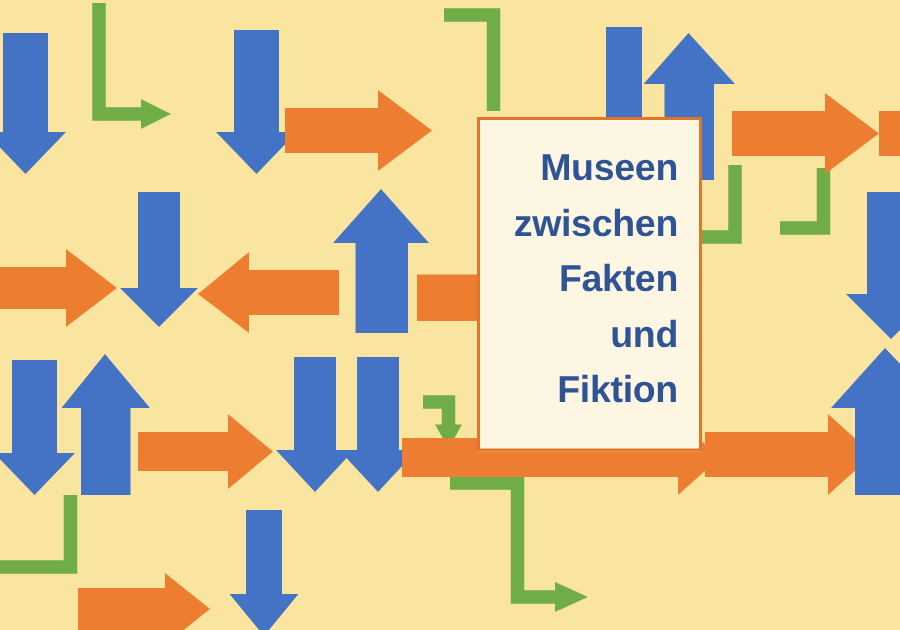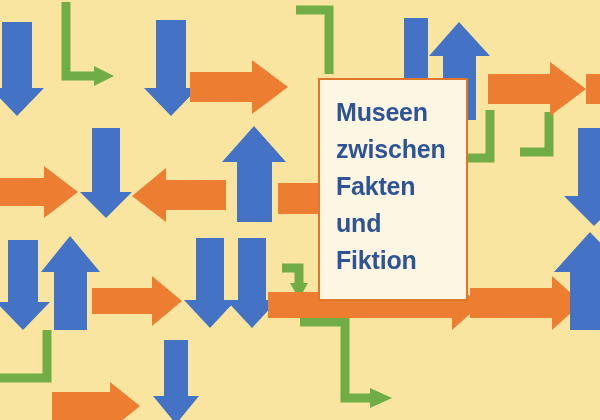--- a/index.html
+++ b/index.html
@@ -29,20 +29,21 @@
   #title-card {
     position: absolute;
     left: 318px;
     top: 78px;
     width: 150px;
     height: 223px;
     background: #fdf6e3;
     border: 2px solid #84cc16;
     box-sizing: border-box;
     padding: 14px 14px 0 16px;
+    text-align: right;
   }
   #title-text {
     margin: 0;
     color: #2e5496;
     font-family: "Liberation Sans", sans-serif;
     font-weight: bold;
     font-size: 25px;
     line-height: 1.48;
     letter-spacing: -0.2px;
     white-space: pre-line;

